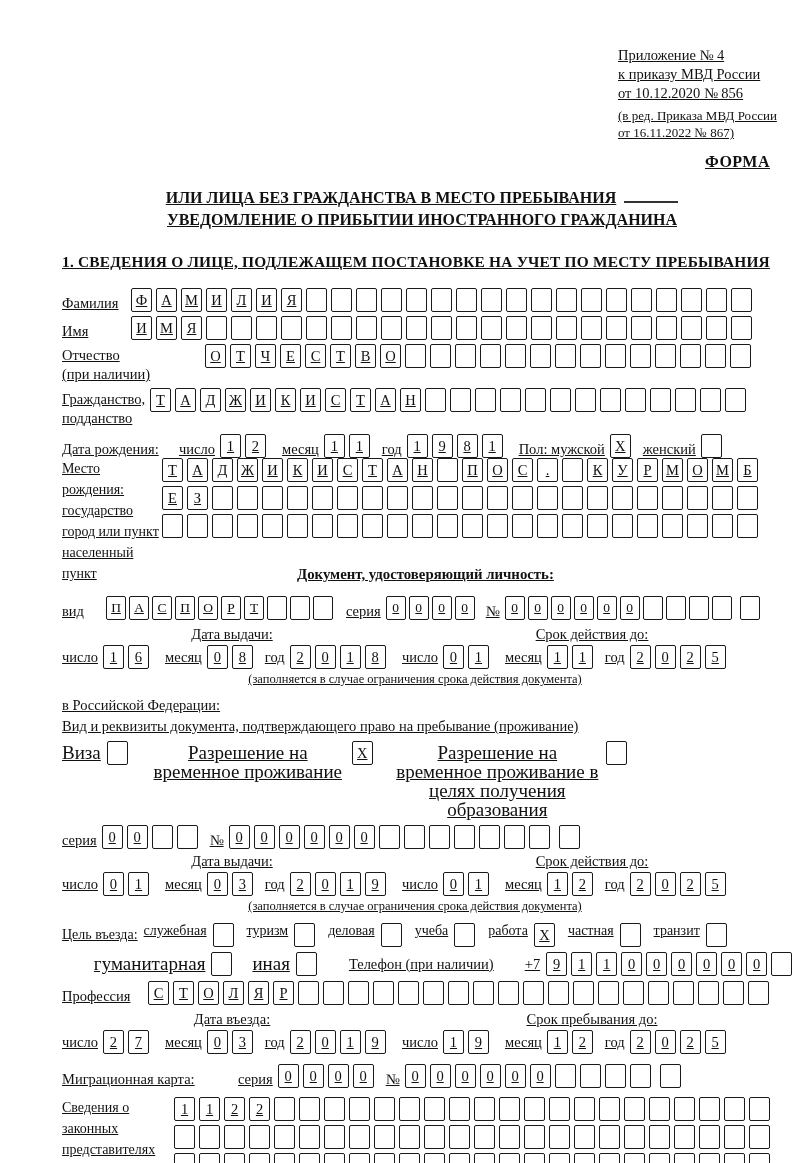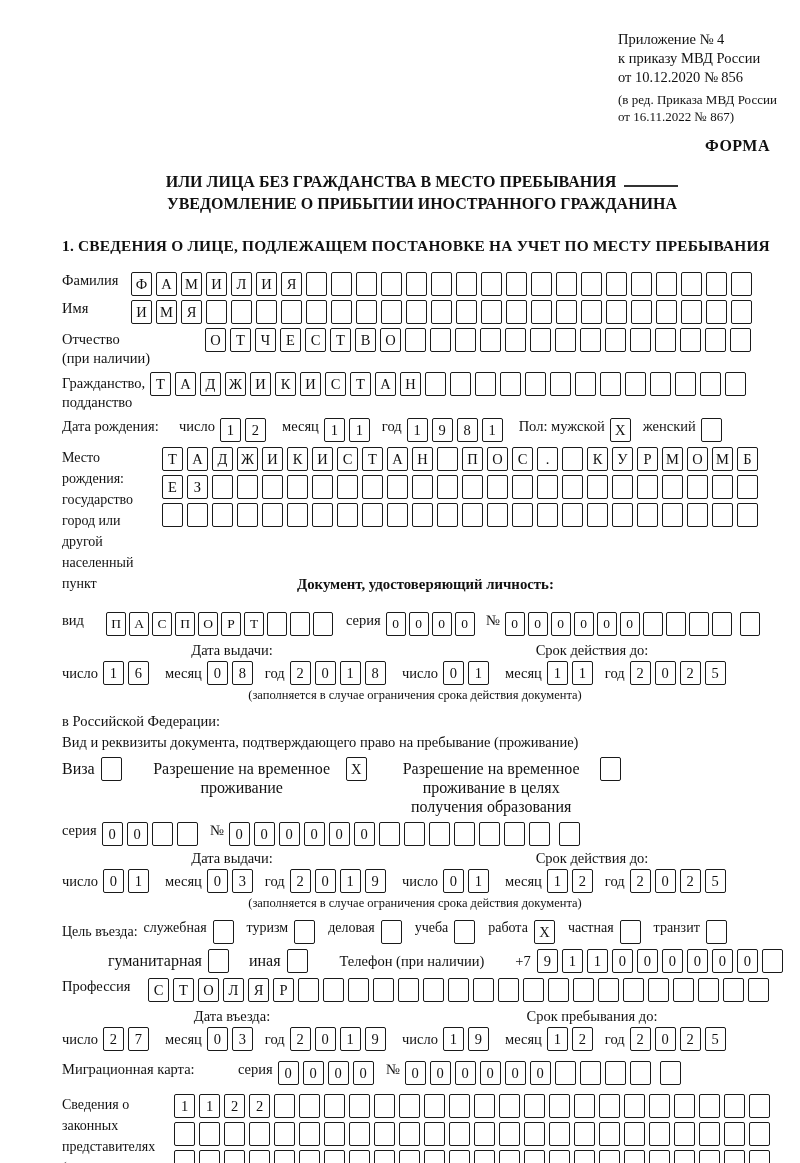--- a/index.html
+++ b/index.html
@@ -1,30 +1,30 @@
 <!DOCTYPE html>
 <html><head>
 <meta charset="utf-8">
 <style>
   html,body{margin:0;padding:0;background:#ffffff;}
   .page{
     width:800px;height:1163px;box-sizing:border-box;position:relative;
-    padding:30px 18px 10px 62px;overflow:hidden;
-    font-family:"Liberation Serif","DejaVu Serif",serif;color:#111;
+    padding:46px 18px 10px 62px;overflow:hidden;
+    font-family:"Liberation Serif","DejaVu Serif",serif;color:#111;text-decoration:underline;
   }
   
   .hdr{margin-left:556px;font-size:14.5px;line-height:19px;}
   .hdr .amend{font-size:13px;line-height:17px;margin-top:4px;}
   .forma{text-align:right;font-weight:bold;font-size:16px;margin-top:12px;padding-right:12px;letter-spacing:.5px;}
   .title{ text-align:center;font-weight:bold;font-size:16px;line-height:22px;margin-top:16px;}
   .uline{display:inline-block;width:54px;border-bottom:2px solid #333;margin-left:8px;vertical-align:baseline;}
   .sec-heading{font-weight:bold;font-size:15.4px;margin-top:22px;letter-spacing:.2px;}
 
   
-  .row{display:flex;align-items:flex-start;margin-top:4px;}
+  .row{display:flex;align-items:flex-end;margin-top:4px;}
   .row-2l{display:flex;align-items:flex-start;margin-top:4px;min-height:40px;}
   .lbl{font-size:14.5px;flex:none;}
   .lbl2{flex:none;font-size:14.5px;}
   .lbl2 span{display:block;line-height:19px;}
   .lbl2 span:first-child{padding-top:2px;}
   .cells{display:flex;flex:none;}
   .cell{
     box-sizing:border-box;flex:none;width:21px;height:24px;margin-right:4px;
     border:1.8px solid #1a1a1a;border-radius:2px;
     display:flex;align-items:center;justify-content:center;
@@ -37,40 +37,40 @@
   .dlbl{font-size:14.5px;margin:0 5px 0 0;flex:none;}
   .ml{margin-left:12px;} .ml2{margin-left:8px;}
   .dg{display:flex;align-items:center;flex:none;}
   .dg-left{width:340px;}
   .dhdr{display:flex;margin-top:6px;font-size:14.5px;}
   .dh1{width:340px;text-align:center;}
   .dh2{flex:1;text-align:center;}
   .note-r{font-size:12.5px;text-align:center;padding-right:14px;margin-top:3px;}
 
   
-  .pb{display:flex;align-items:flex-start;margin-top:5px;}
+  .pb{display:flex;align-items:flex-start;}
   .pb-lbls{width:100px;flex:none;font-size:14px;line-height:21px;}
   .pb-rows .cells{margin-bottom:4px;}
   .doc-heading{font-weight:bold;font-size:14.8px;margin-top:-18px;padding-left:235px;}
 
   
   .intro{font-size:14.5px;line-height:21px;margin-top:8px;}
   .cbrow{display:flex;align-items:flex-start;margin-top:4px;min-height:54px;}
   .cbitem{display:flex;align-items:flex-start;flex:none;}
-  .cblbl{font-size:16px;line-height:19px;padding-top:2px;}
+  .cblbl{font-size:19px;line-height:19px;padding-top:2px;}
   .cbl-c{text-align:center;}
   .w196{width:196px;} .w205{width:205px;} .w130{width:130px;}
   .cb{margin-left:6px;}
   .gap14{margin-left:14px;} .gap20{margin-left:18px;}
 
   
   .purpose{font-size:14px;display:flex;align-items:center;margin-top:9px;}
   .purpose .cblbl{padding-top:0;line-height:normal;font-size:14px;}
   .pgap{margin-left:9px;}
-  .purpose2{font-size:14px;display:flex;align-items:center;margin-top:5px;padding-left:46px;}
+  .purpose2{font-size:14px;display:flex;align-items:center;margin-top:5px;padding-left:46px;justify-content:center;}
   .phone-pref{font-size:14.5px;margin:0 6px 0 26px;}
 
   
   .lr{display:flex;align-items:flex-start;margin-top:9px;}
   .lr-lbls{width:112px;flex:none;font-size:14px;line-height:21px;}
   .lr-rows .cells{margin-bottom:4px;}
 </style>
 </head>
 <body>
 
@@ -246,21 +246,21 @@
     <span class="dlbl ml2" data-name="sex-female-label">женский</span>
     <span class="cells" data-name="female-checkbox">
         <span class="cell" data-name="char-cell"></span>
       </span>
   </div>
 
   <div class="pb">
     <div class="pb-lbls" data-name="birth-place-label">
       <div>Место рождения:</div>
       <div>государство</div>
-      <div>город или другой</div>
+      <div>город или пункт</div>
       <div>населенный пункт</div>
     </div>
     <div class="pb-rows">
       <span class="cells" data-name="birth-place-row1-field">
           <span class="cell" data-name="char-cell">Т</span>
           <span class="cell" data-name="char-cell">А</span>
           <span class="cell" data-name="char-cell">Д</span>
           <span class="cell" data-name="char-cell">Ж</span>
           <span class="cell" data-name="char-cell">И</span>
           <span class="cell" data-name="char-cell">К</span>
@@ -333,21 +333,21 @@
           <span class="cell" data-name="char-cell"></span>
           <span class="cell" data-name="char-cell"></span>
           <span class="cell" data-name="char-cell"></span>
           <span class="cell" data-name="char-cell"></span>
         </span>
     </div>
   </div>
 
   <div class="doc-heading" data-name="identity-doc-heading">Документ, удостоверяющий личность:</div>
 
-  <div class="row" style="margin-top:19px">
+  <div class="row" style="margin-top:13px">
     <span class="lbl" style="width:44px" data-name="doc-type-label">вид</span>
     <span class="cells tight" data-name="doc-type-field">
         <span class="cell" data-name="char-cell">П</span>
         <span class="cell" data-name="char-cell">А</span>
         <span class="cell" data-name="char-cell">С</span>
         <span class="cell" data-name="char-cell">П</span>
         <span class="cell" data-name="char-cell">О</span>
         <span class="cell" data-name="char-cell">Р</span>
         <span class="cell" data-name="char-cell">Т</span>
         <span class="cell" data-name="char-cell"></span>

